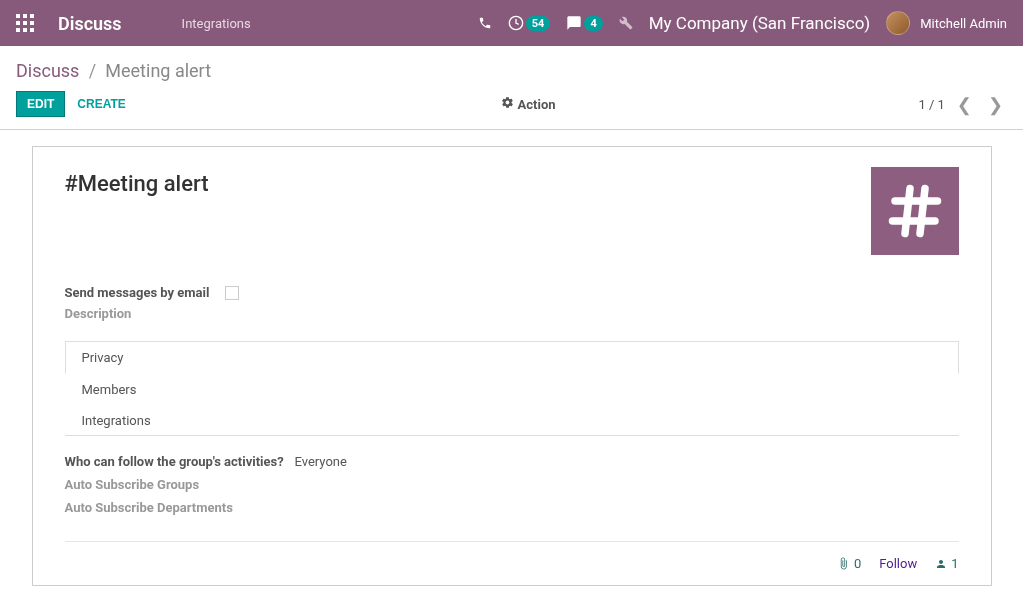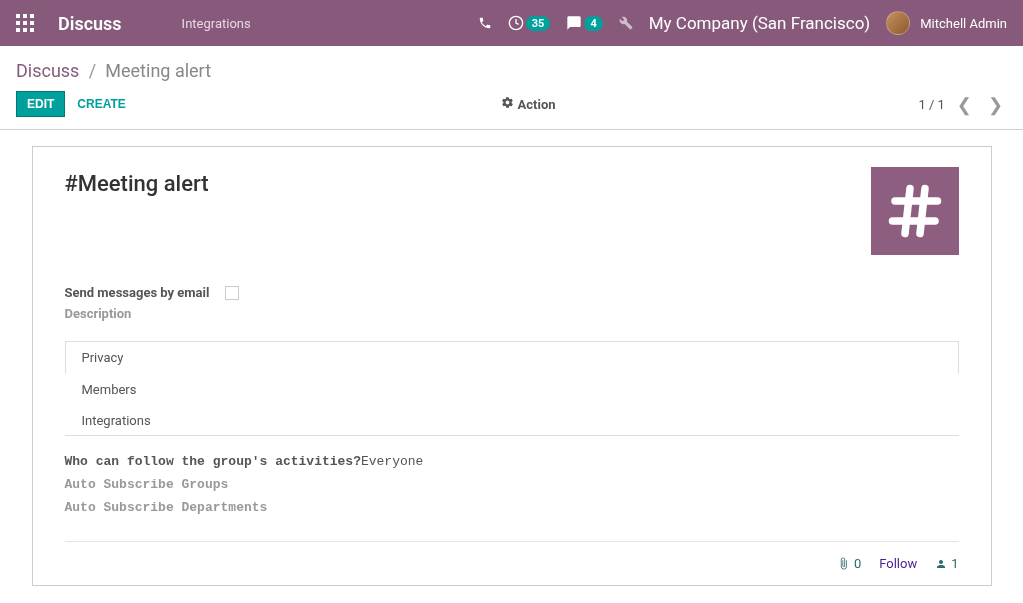--- a/index.html
+++ b/index.html
@@ -223,21 +223,20 @@
       border-bottom: none;
       margin-bottom: -1px;
     }
     .tab.active {
       border-color: #ddd;
       border-bottom: 1px solid #fff;
       background: #fff;
     }
     .tab-content {
       padding: 18px 0;
-      font-family: Liberation Mono, monospace;
     }
     .priv-row {
       display: flex;
       align-items: center;
       margin-bottom: 8px;
     }
     .priv-label {
       font-size: 13px;
       font-weight: 700;
       color: #555;
@@ -294,21 +293,21 @@
     <div class="icon-btn">
       <svg width="14" height="14" viewBox="0 0 24 24" fill="#fff">
           <path d="M6.6 10.8c1.4 2.8 3.8 5.1 6.6 6.6l2.2-2.2c.3-.3.7-.4 1-.2 1.1.4 2.3.6 3.6.6.6 0 1 .4 1 1V20c0 .6-.4 1-1 1C10.6 21 3 13.4 3 4c0-.6.4-1 1-1h3.5c.6 0 1 .4 1 1 0 1.2.2 2.4.6 3.6.1.4 0 .8-.3 1l-2.2 2.2z"></path>
         </svg>
     </div>
     <div class="icon-btn">
       <svg width="16" height="16" viewBox="0 0 24 24" fill="#fff">
           <circle cx="12" cy="12" r="10" fill="none" stroke="#fff" stroke-width="2"></circle>
           <path d="M12 6v6l4 2" stroke="#fff" stroke-width="2" fill="none"></path>
         </svg>
-      <span class="badge">35</span>
+      <span class="badge">54</span>
     </div>
     <div class="icon-btn">
       <svg width="16" height="16" viewBox="0 0 24 24" fill="#fff">
           <path d="M20 2H4c-1.1 0-2 .9-2 2v18l4-4h14c1.1 0 2-.9 2-2V4c0-1.1-.9-2-2-2z"></path>
         </svg>
       <span class="badge">4</span>
     </div>
     <div class="icon-btn" style="opacity:.6">
       <svg width="14" height="14" viewBox="0 0 24 24" fill="#fff">
           <path d="M22.7 19l-9.1-9.1c.9-2.3.4-5-1.5-6.9-2-2-5-2.4-7.4-1.3L9 6 6 9 1.6 4.7C.4 7.1.9 10.1 2.9 12.1c1.9 1.9 4.6 2.4 6.9 1.5l9.1 9.1c.4.4 1 .4 1.4 0l2.3-2.3c.5-.4.5-1.1.1-1.4z"></path>

